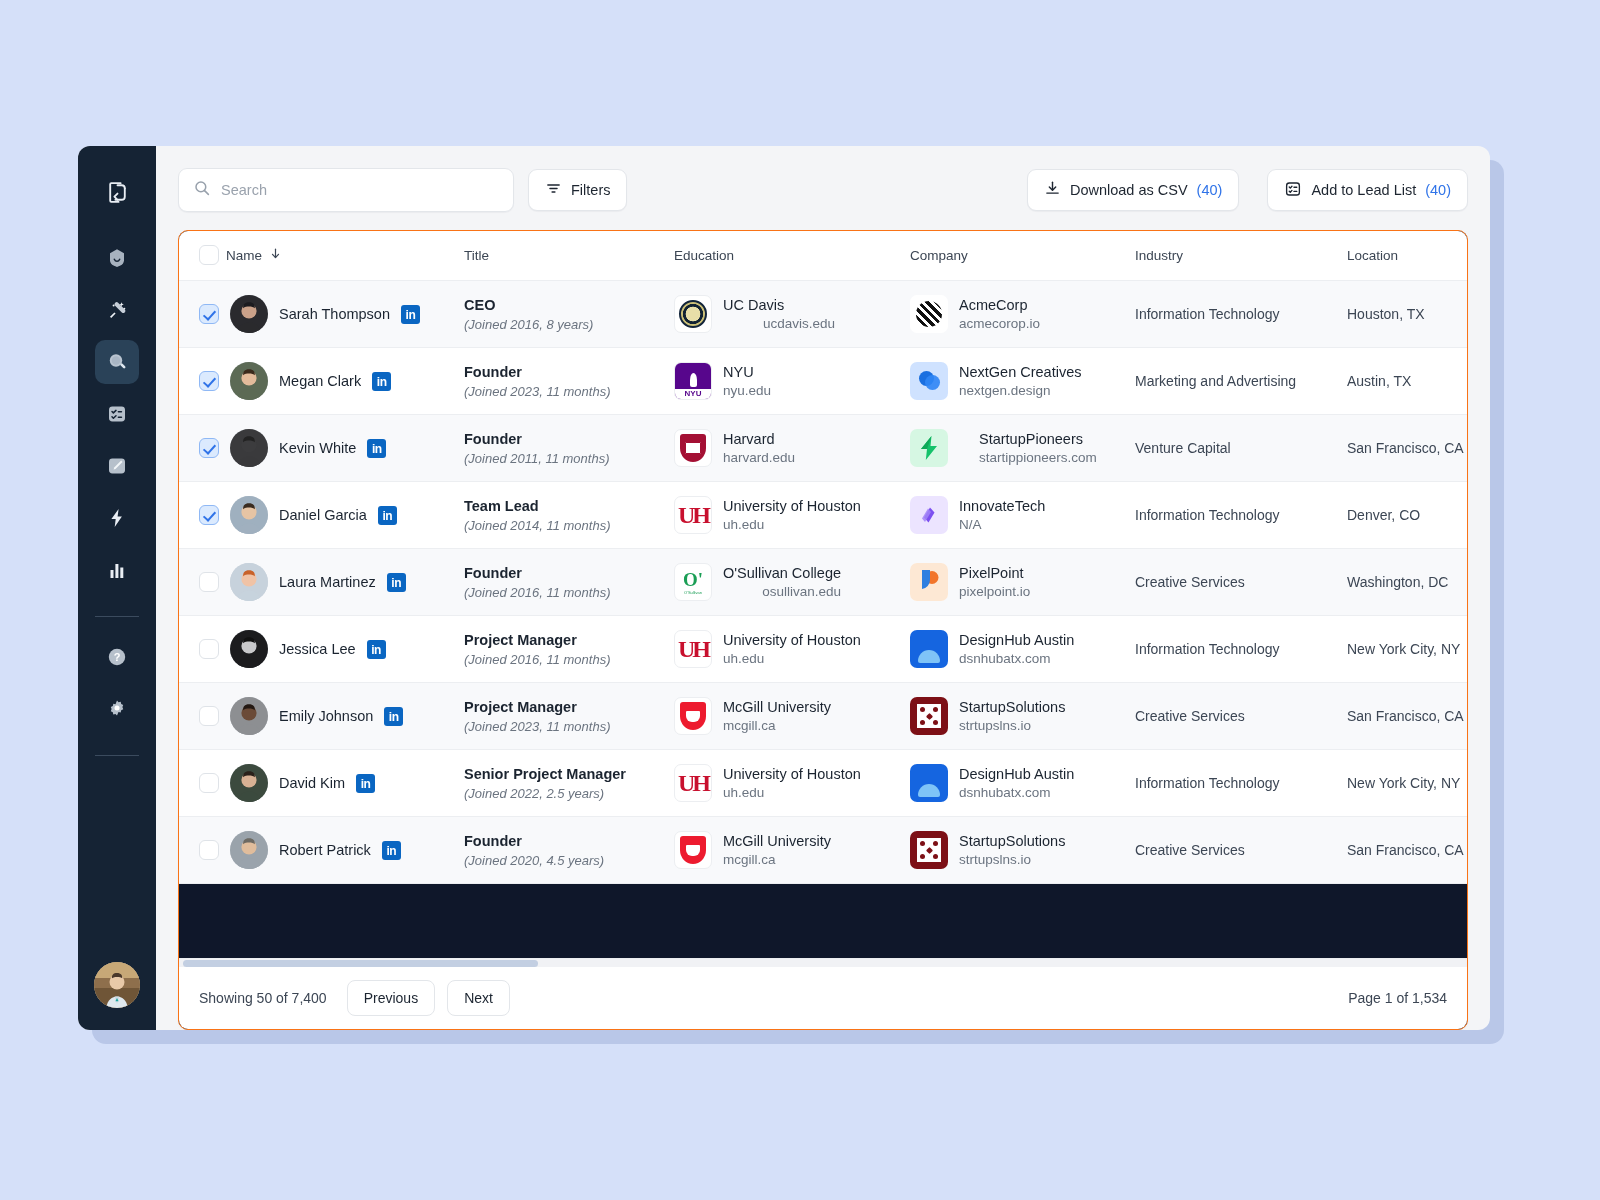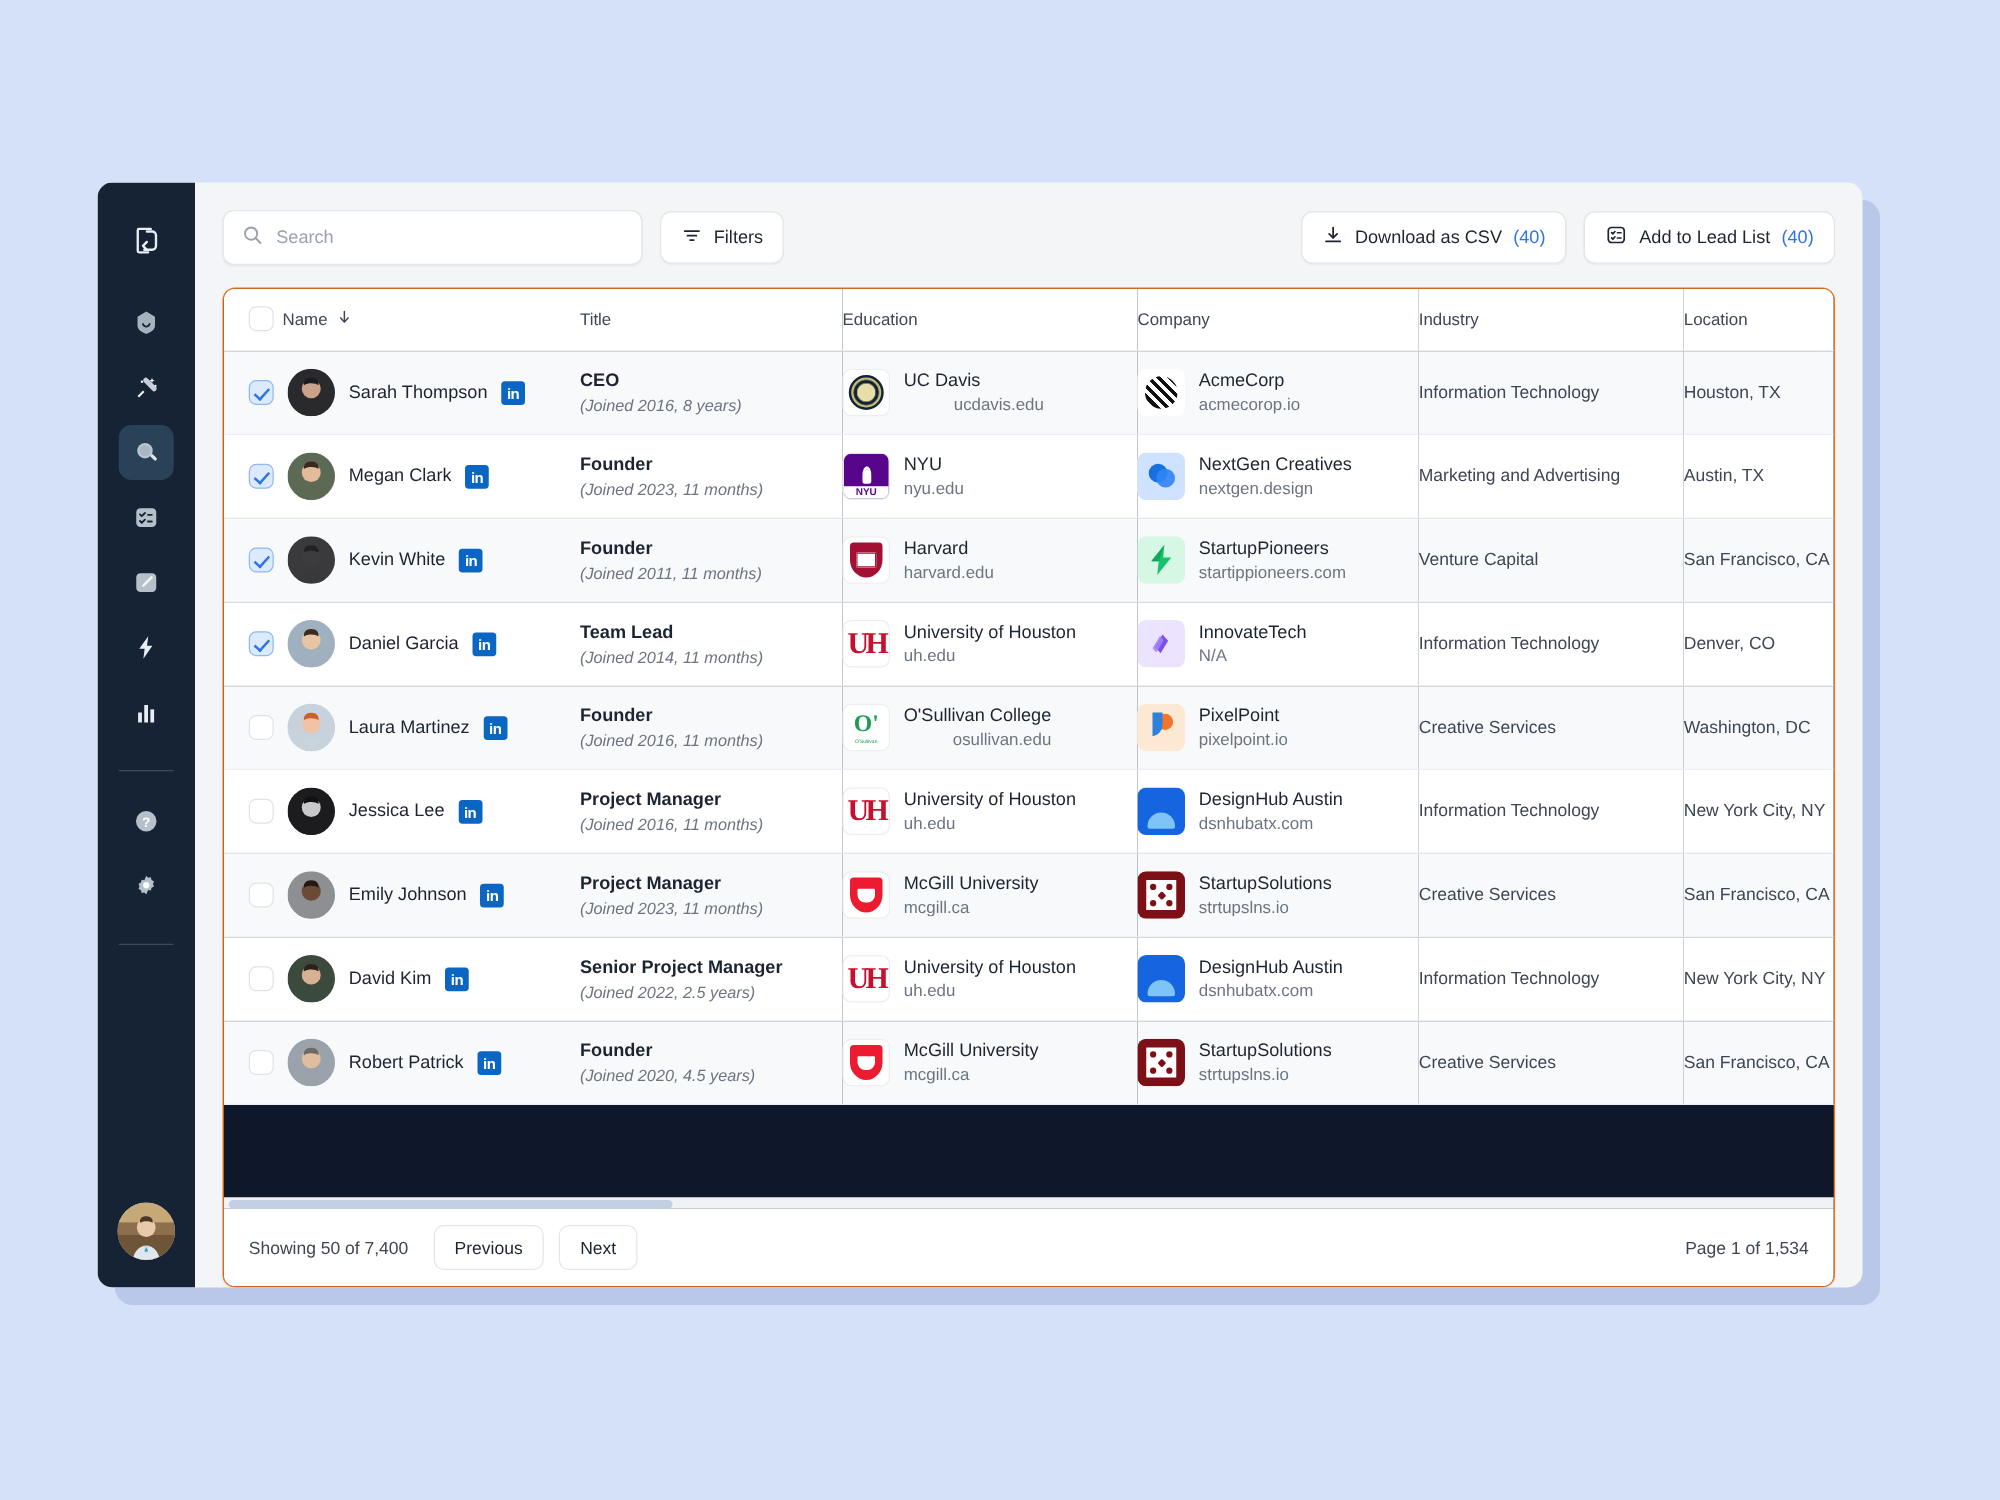--- a/index.html
+++ b/index.html
@@ -114,21 +114,21 @@
     display: inline-flex; align-items: center;
     gap: 9px;
     padding: 0 16px;
     font-size: 14.5px;
     color: #1d2530;
     cursor: pointer;
     box-shadow: 0 1px 1px rgba(16,24,40,.04);
     white-space: nowrap;
   }
   .btn-filters { margin-left: 14px; }
-  .toolbar-right { margin-left: auto; display: flex; gap: 14px; }
+  .toolbar-right { margin-left: auto; display: flex; gap: 28px; }
   .count { color: #2f73e8; }
 
   
   .card {
     background: #0f172a;
     border: 1px solid #f97316;
     border-radius: 10px;
     flex: 1 1 auto;
     display: flex;
     flex-direction: column;
@@ -686,21 +686,21 @@
     <td>
       <div class="cell-media">
         <span class="logo-box nb">
                         <div class="spn">
                           <svg width="22" height="26" viewBox="0 0 22 26">
                             <path d="M13.5 1L3 14h6l-1.2 11L19 11h-6.5z" fill="#15c26b"></path>
                             <path d="M13.5 1L3 14h6z" fill="#0fa858"></path>
                           </svg>
                         </div>
                       </span>
-        <span class="media-txt" style="display: block;">
+        <span class="media-txt" style="display: block; margin-left: 20px;">
           <span class="m1 bold" style="display: block;">StartupPioneers</span>
           <span class="m2" style="display: block;">startippioneers.com</span>
         </span>
       </div>
     </td>
     <td>
       <span class="plain">Venture Capital</span>
     </td>
     <td>
       <span class="plain">San Francisco, CA</span>

